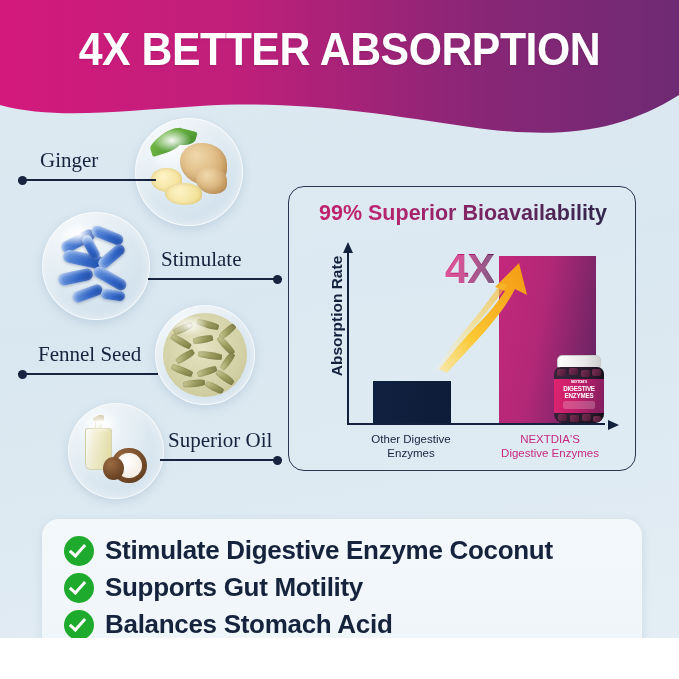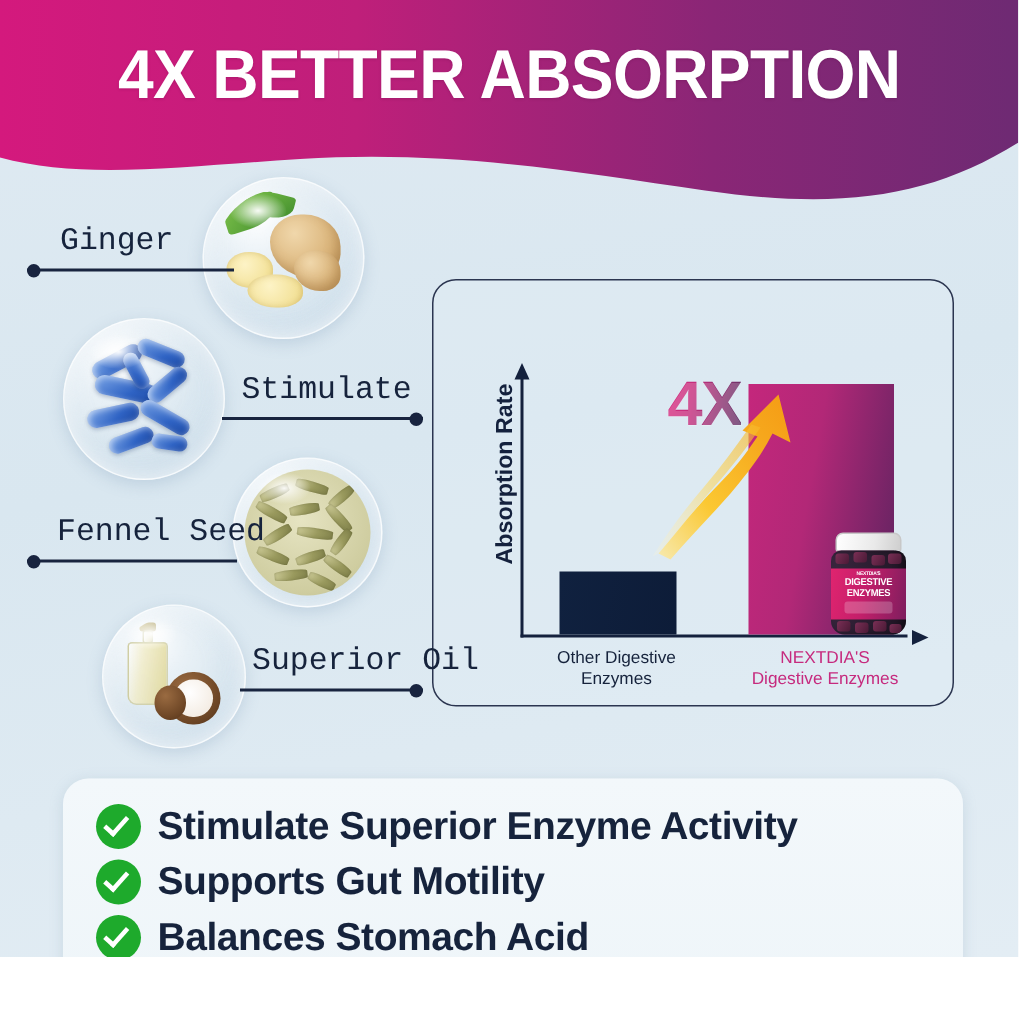--- a/index.html
+++ b/index.html
@@ -157,21 +157,21 @@
     width: 9px; height: 9px;
     border-radius: 50%;
     background: #18243f;
     top: -3.5px;
   }
   .connector .ing-label {
     position: absolute;
     bottom: 6px;
     color: #16233c;
     font-size: 21px;
-    font-family: Liberation Mono, monospace;
+    font-family: Liberation Serif, serif;
     white-space: nowrap;
   }
 
   #conn-ginger { left: 18px; top: 179px; width: 138px; }
   #conn-ginger .line { width: 138px; }
   #conn-ginger .dot  { left: 0px; }
   #conn-ginger .ing-label { left: 22px; }
 
   #conn-probiotics { left: 148px; top: 278px; width: 134px; }
   #conn-probiotics .line { width: 134px; }
@@ -497,20 +497,21 @@
   </div>
 
   <div class="connector" id="conn-coconut">
     <div class="line"></div>
     <div class="dot"></div>
     <div class="ing-label">Superior Oil</div>
   </div>
 
   <div id="chart-panel">
 
+    <div id="chart-title">99% Superior Bioavailability</div>
 
     <div id="y-axis-label">Absorption Rate</div>
 
     <div id="plot-area">
 
       <div id="axis-y">
         <div id="axis-y-arrow"></div>
       </div>
       <div id="axis-x"></div>
       <div id="axis-x-arrow"></div>
@@ -561,21 +562,21 @@
 
     <div class="cat-label" id="cat-other">Other Digestive<br>Enzymes</div>
     <div class="cat-label" id="cat-nextdia">NEXTDIA'S<br>Digestive Enzymes</div>
   </div>
 
   <div id="benefits-card">
     <div class="benefit-row">
       <div class="check-circle">
           <div class="tick"></div>
         </div>
-      <div class="benefit-text">Stimulate Superior Enzyme Activity</div>
+      <div class="benefit-text">Stimulate Digestive Enzyme Coconut</div>
     </div>
     <div class="benefit-row">
       <div class="check-circle">
           <div class="tick"></div>
         </div>
       <div class="benefit-text">Supports Gut Motility</div>
     </div>
     <div class="benefit-row">
       <div class="check-circle">
           <div class="tick"></div>

